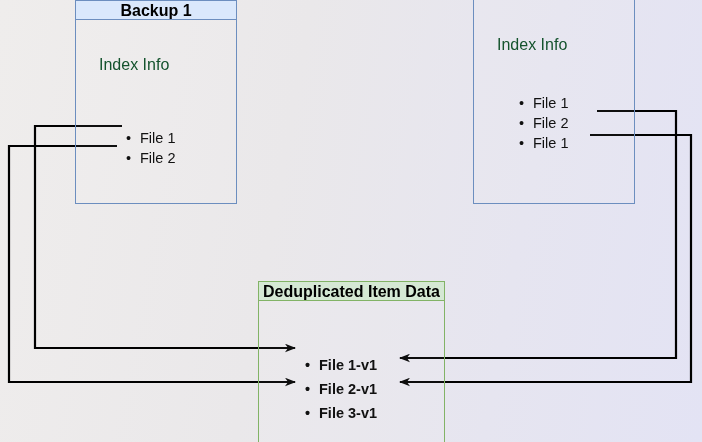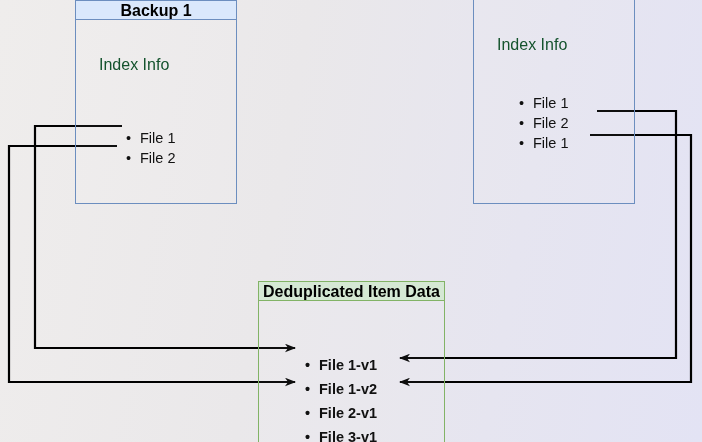--- a/index.html
+++ b/index.html
@@ -164,20 +164,19 @@
         <li>File 1</li>
       </ul>
     </div>
   </div>
 
   <div class="node" id="node-dedup">
     <div class="node-header">Deduplicated Item Data</div>
     <div class="node-body">
       <ul class="file-list" id="dedup-file-list">
         <li>File 1-v1</li>
-        <li>File 1-v2</li>
         <li>File 2-v1</li>
         <li>File 3-v1</li>
       </ul>
     </div>
   </div>
 
 </div>
 
 </body></html>

